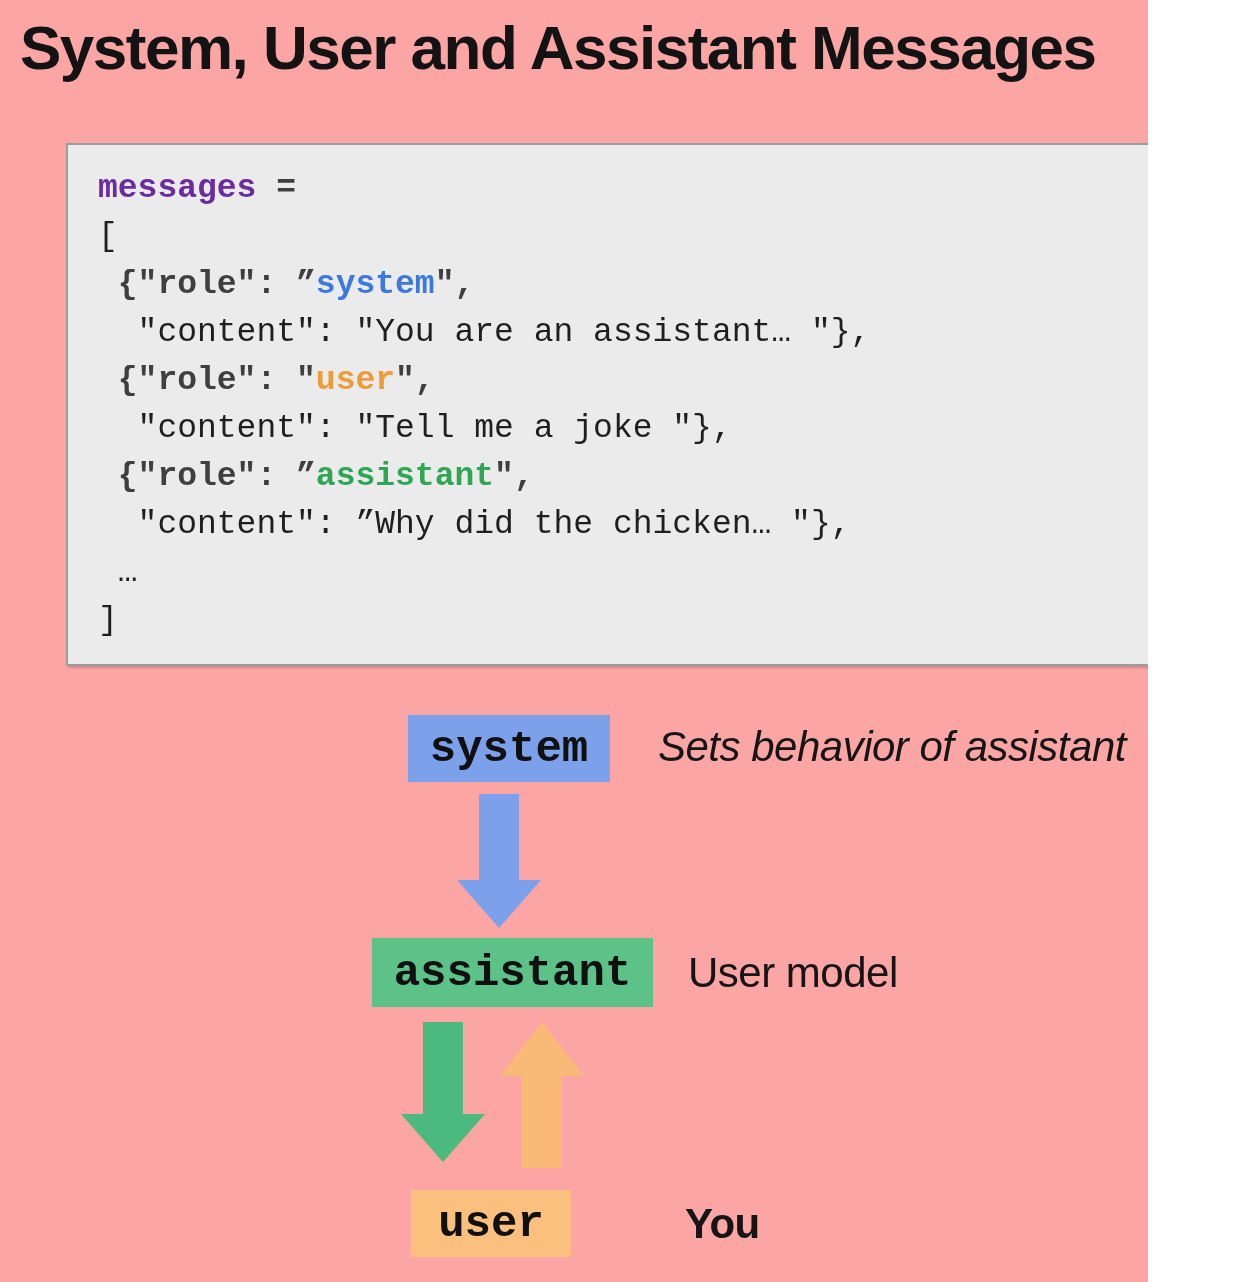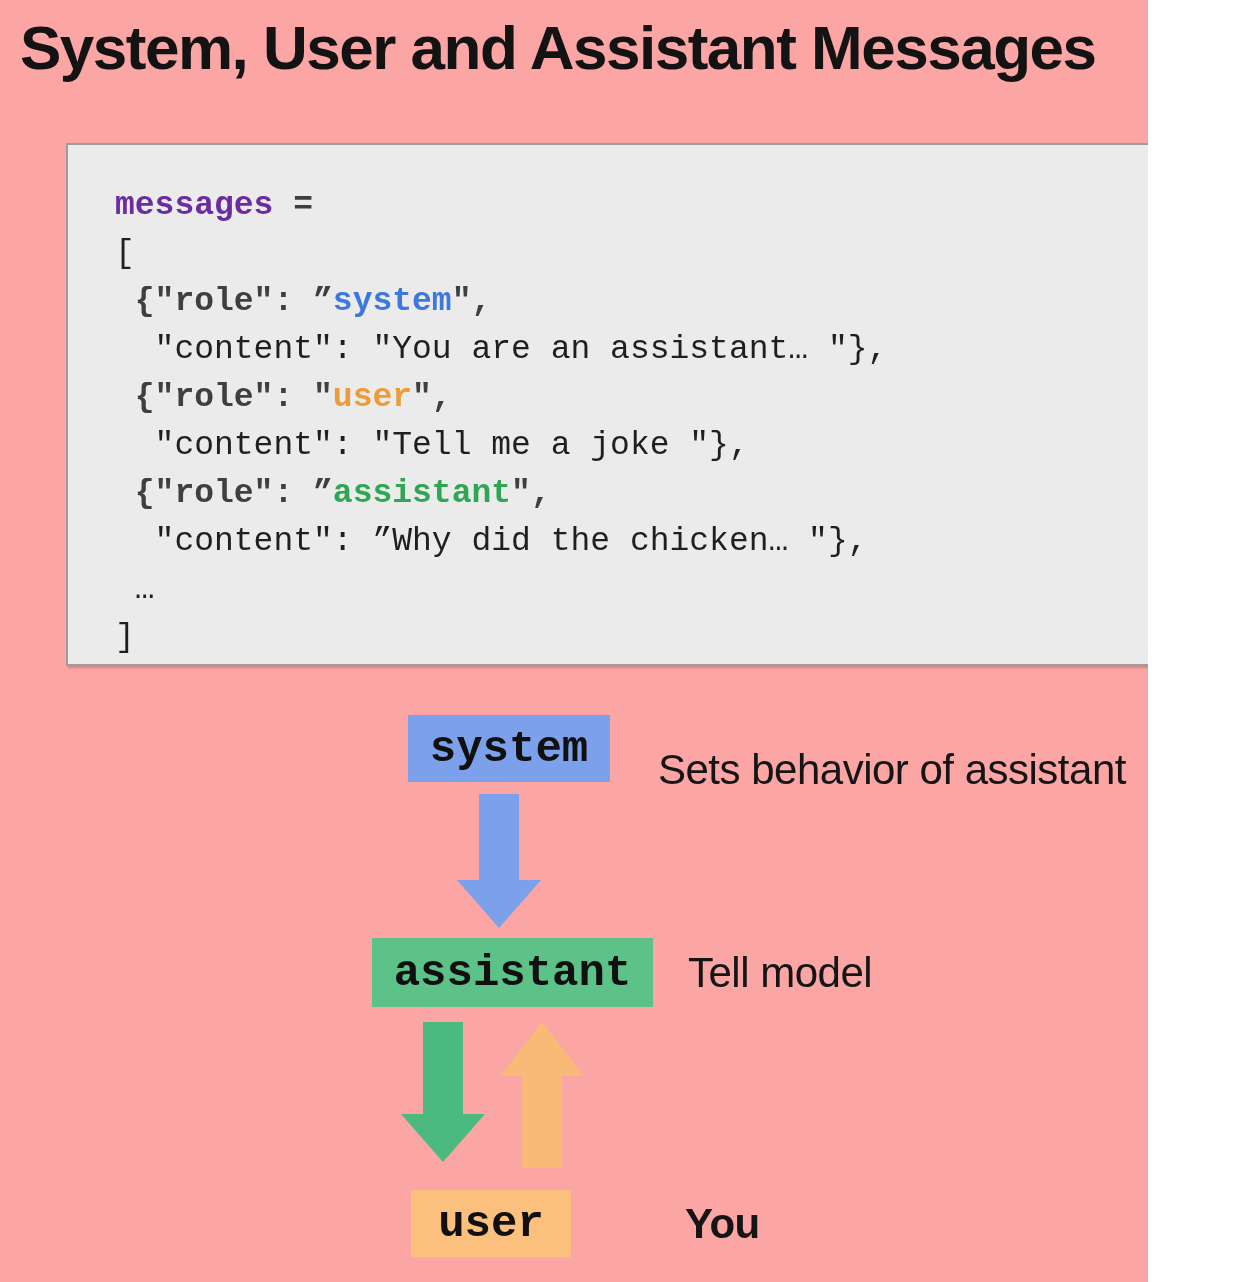--- a/index.html
+++ b/index.html
@@ -26,21 +26,21 @@
     position: absolute;
     left: 66px;
     top: 143px;
     width: 1164px;
     height: 523px;
     background: #ebebeb;
     border: 2px solid #9d9d9d;
     box-shadow: 2px 2px 2px rgba(0,0,0,0.18);
   }
   .code-pre {
-    margin: 17px;
+    margin: 0;
     padding: 20px 0 0 30px;
     font-family: "Liberation Mono", monospace;
     font-size: 33px;
     line-height: 48px;
     white-space: pre;
   }
   .code-pre .seg-b { font-weight: bold; }
   .node-box {
     position: absolute;
     display: flex;
@@ -57,21 +57,21 @@
   .node-annotation {
     position: absolute;
     display: flex;
     align-items: center;
     font-size: 42px;
     font-weight: 500;
     letter-spacing: -0.5px;
     color: #151515;
     white-space: nowrap;
   }
-  .ann-system    { left: 658px; top: 736px; height: 67px; }
+  .ann-system    { left: 658px; top: 713px; height: 67px; font-style: italic; }
   .ann-assistant { left: 688px; top: 938px; height: 69px; }
   .ann-user      { left: 685px; top: 1190px; height: 67px; font-weight: bold; }
   .arrow { position: absolute; }
   .arrow-blue   { left: 457px; top: 794px;  width: 84px; height: 134px; }
   .arrow-green  { left: 401px; top: 1022px; width: 84px; height: 140px; }
   .arrow-orange { left: 500px; top: 1022px; width: 84px; height: 146px; }
 </style>
 </head>
 <body>
 
@@ -88,21 +88,21 @@
   </div>
   <div class="node-annotation ann-system">Sets behavior of assistant</div>
 
   <svg class="arrow arrow-blue" viewBox="0 0 84 134" aria-hidden="true">
     <polygon points="22,0 62,0 62,86 84,86 42,134 0,86 22,86" fill="#7ca0ea"></polygon>
   </svg>
 
   <div class="node-box node-assistant" style="background: rgb(92, 194, 135);">
     <span>assistant</span>
   </div>
-  <div class="node-annotation ann-assistant">Tell model</div>
+  <div class="node-annotation ann-assistant">User model</div>
 
   <svg class="arrow arrow-green" viewBox="0 0 84 140" aria-hidden="true">
     <polygon points="22,0 62,0 62,92 84,92 42,140 0,92 22,92" fill="#4cb97e"></polygon>
   </svg>
 
   <svg class="arrow arrow-orange" viewBox="0 0 84 146" aria-hidden="true">
     <polygon points="42,0 84,54 62,54 62,146 22,146 22,54 0,54" fill="#f8ba76"></polygon>
   </svg>
 
   <div class="node-box node-user" style="background: rgb(251, 192, 126);">

